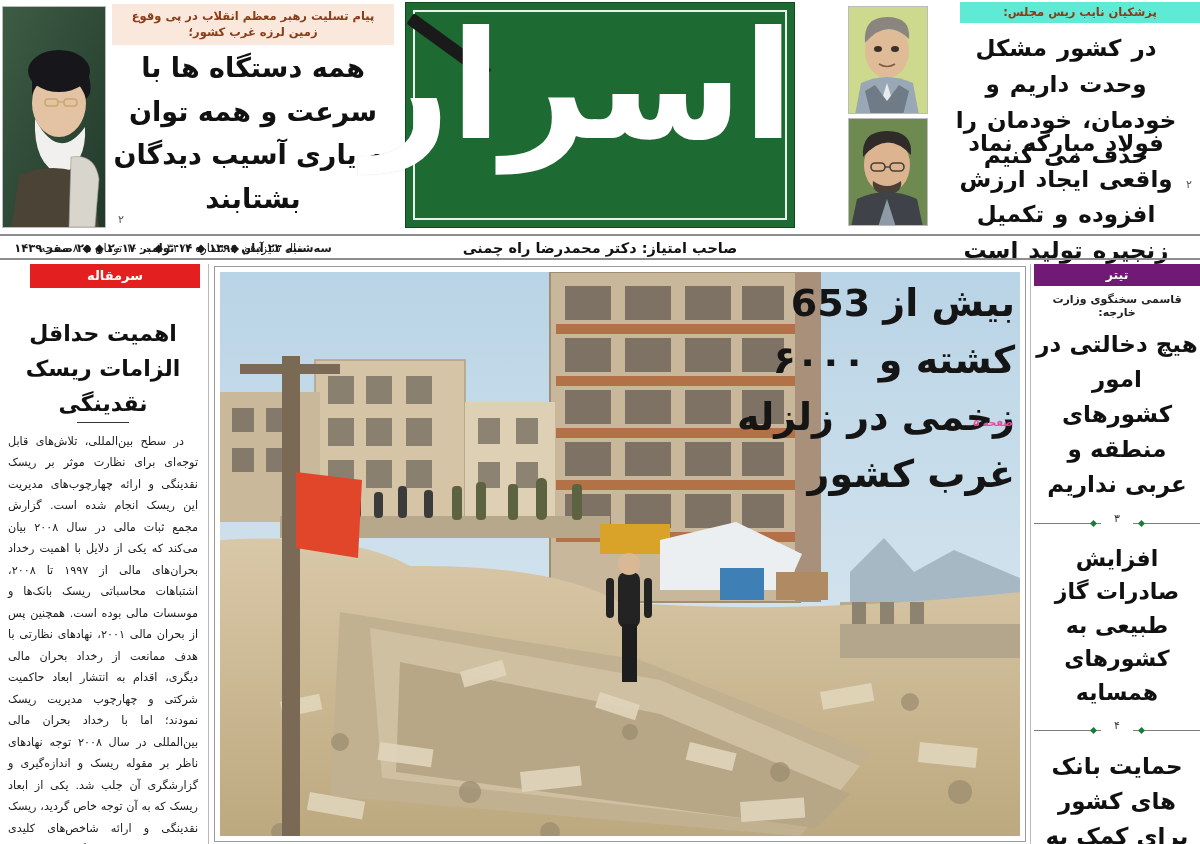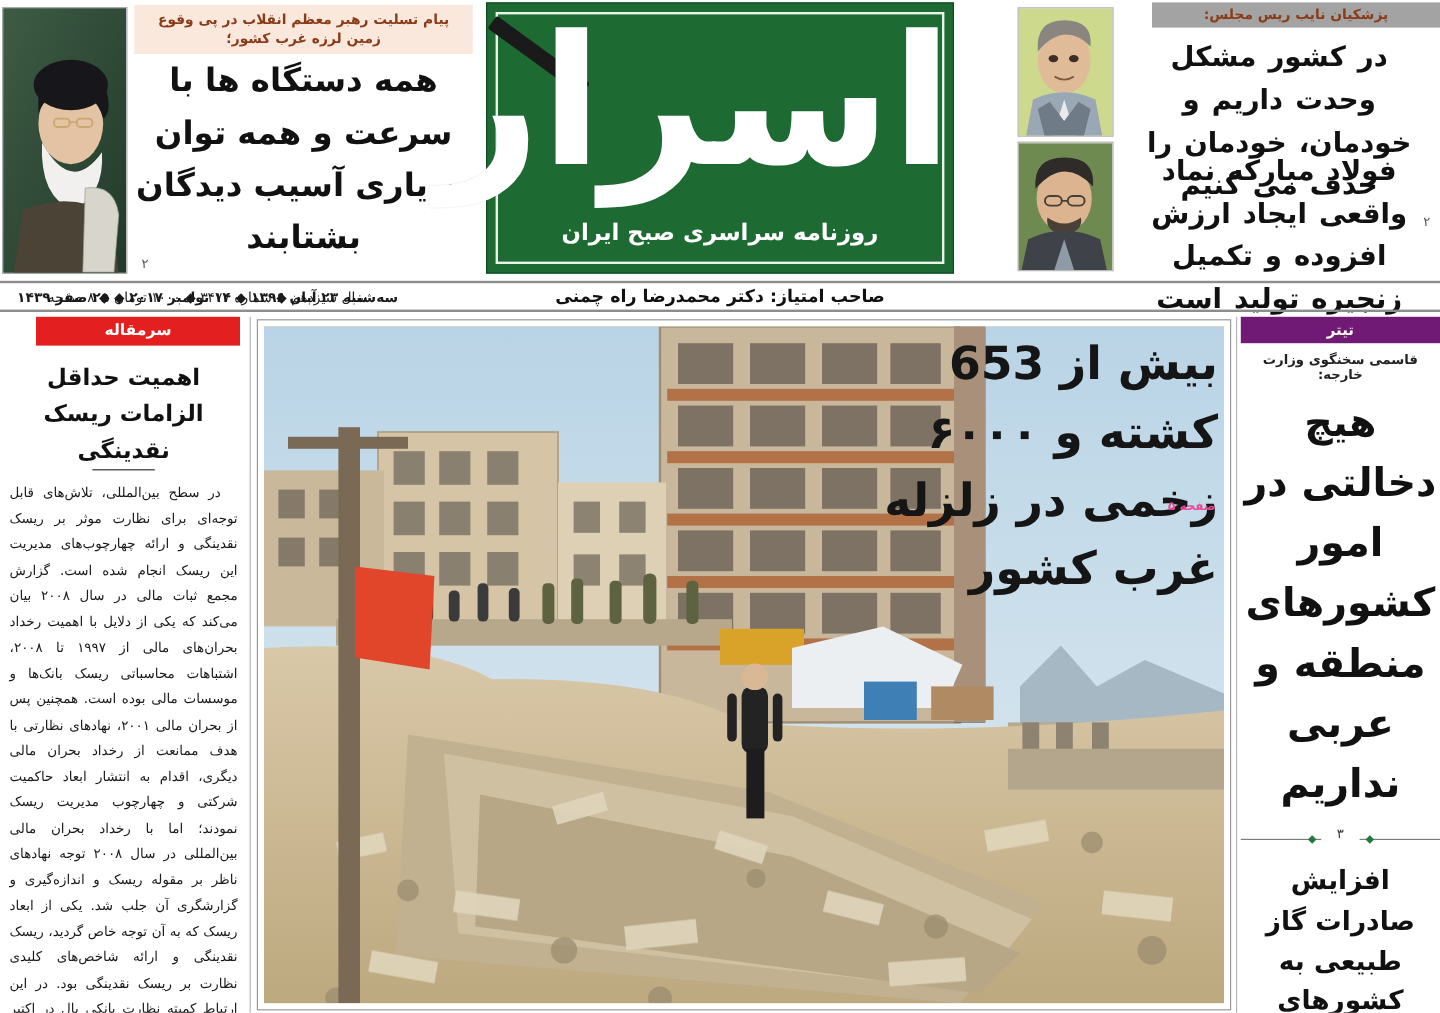--- a/index.html
+++ b/index.html
@@ -11,21 +11,21 @@
     overflow:hidden;
   }
   .page { position:relative; width:1200px; height:844px; background:#fff; }
 
   
   .topband { position:absolute; top:0; left:0; width:1200px; height:232px; }
 
   
   .teaser { position:absolute; }
   .teaser-kicker {
-    background:#a3a3a3; color:#8a3b18;
+    background:#5eead4; color:#8a3b18;
     font-size:11.5px; padding:3px 8px 4px;
     text-align:center; line-height:1.25;
     font-weight:bold; letter-spacing:0;margin-left:28px;
   }
   .teaser-head {
     font-size:23px; font-weight:bold; color:#111;
     line-height:1.55; text-align:center; padding:8px 6px 0;
     word-spacing:2px;
   }
   .teaser-page { font-size:11px; color:#555; padding:4px 8px 0; text-align:right; }
@@ -107,22 +107,22 @@
   .main { position:absolute; top:264px; left:0; width:1200px; height:580px; }
   
 
   
   .edcol { position:absolute; left:0px; top:0; width:206px; height:580px; padding:0 6px; }
   .ed-banner {
     background:#e3201f; color:#fff; font-size:13px; font-weight:bold;
     text-align:center; padding:4px 0 5px; letter-spacing:1px;margin-left:24px;
   }
   .ed-title {
-    font-size:19px; font-weight:bold; color:#111; text-align:center;
-    line-height:1.6; padding:12px 4px 0;
+    font-size:22px; font-weight:bold; color:#111; text-align:center;
+    line-height:1.6; padding:28px 4px 0;
   }
   .ed-author {
     font-size:11.5px; font-weight:bold; color:#111; text-align:center;
     padding:16px 0 6px;
   }
   .ed-rule { width:52px; height:1px; background:#333; margin:0 auto 8px; }
   .ed-body {
     font-size:11.2px; color:#1a1a1a; line-height:1.92;
     text-align:justify; text-align-last:right; padding:0 2px;
     text-indent:14px;
@@ -147,21 +147,21 @@
   }
 
   
   .newscol { position:absolute; left:1034px; top:0; width:166px; height:580px; }
   .nc-banner {
     background:#701a75; color:#fff; font-size:12.5px; font-weight:bold;
     text-align:center; padding:3px 0 4px;
   }
   .nc-kicker { font-size:11px; color:#222; text-align:center; padding:7px 2px 0; font-weight:bold;}
   .nc-head {
-    font-size:33px; font-weight:bold; color:#111;
+    font-size:23px; font-weight:bold; color:#111;
     line-height:1.52; text-align:center; padding:8px 2px 0;
   }
   .nc-head.sm { font-size:22px; }
   .nc-div {
     position:relative; height:22px; margin:10px 0 0;
   }
   .nc-div .line { position:absolute; top:11px; left:0; width:100%; height:1px; background:#7d7d7d; }
   .nc-div .num {
     position:absolute; top:0px; left:50%; transform:translateX(-50%);
     background:#fff; padding:0 13px; font-size:11px; color:#333;
@@ -215,21 +215,20 @@
       </div>
       <div class="lead-kicker">پیام تسلیت رهبر معظم انقلاب در پی وقوع زمین لرزه غرب کشور؛</div>
       <div class="lead-head">همه دستگاه ها با سرعت و همه توان به یاری آسیب دیدگان بشتابند</div>
       <div class="lead-page">۲</div>
     </div>
 
     <div class="masthead">
       <div class="innerframe"></div>
       <div class="mourn-ribbon"></div>
       <div class="logo-word">اسرار</div>
-      <div class="logo-sub">روزنامه سراسری صبح ایران</div>
     </div>
 
     <div class="teaser tz1">
       <div class="teaser-kicker">پزشکیان نایب ریس مجلس:</div>
       <div class="teaser-head">در کشور مشکل وحدت داریم و خودمان، خودمان را حذف می کنیم</div>
       <div class="teaser-page">۲</div>
     </div>
     <div class="portrait p1">
       <svg viewBox="0 0 80 108" width="80" height="108" preserveAspectRatio="none">
         <rect width="80" height="108" fill="#cdd98c"></rect>

